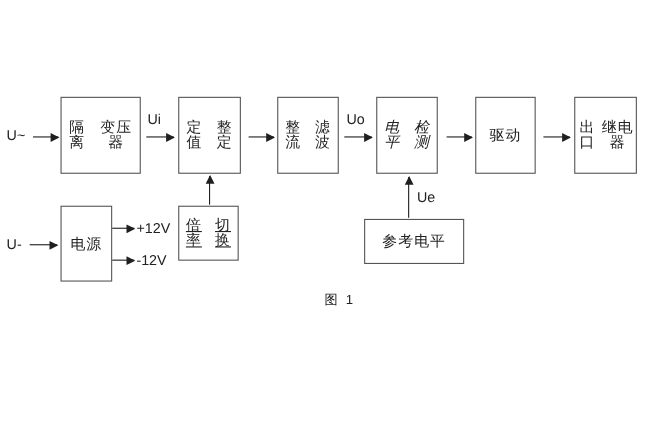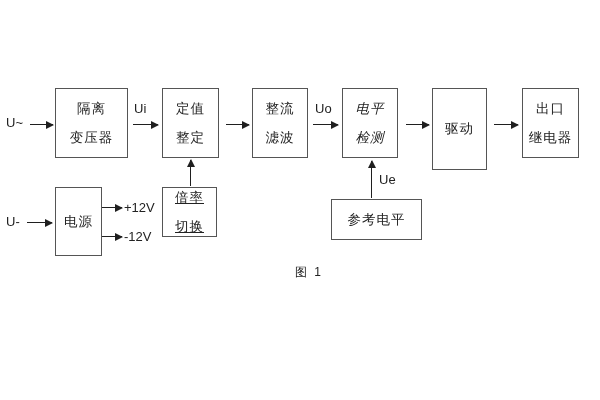--- a/index.html
+++ b/index.html
@@ -3,21 +3,21 @@
 <meta charset="utf-8">
 <style>
   html,body{margin:0;padding:0;background:#ffffff;}
   #canvas{
     position:relative;width:600px;height:400px;background:#ffffff;
     font-family:"Liberation Sans","DejaVu Sans",sans-serif;
     color:#222222;overflow:hidden;
   }
   .box{
     position:absolute;border:1px solid #555555;background:#ffffff;
-    display:flex;flex-direction:column;align-items:center;justify-content:center;
+    display:flex;align-items:center;justify-content:center;
     row-gap:15px;font-size:13.5px;line-height:14px;letter-spacing:1px;
     box-sizing:border-box;text-align:center;
   }
   .box.single{row-gap:0;}
   .lbl{position:absolute;font-size:13px;line-height:16px;white-space:nowrap;}
   .harrow{position:absolute;height:1px;background:#1f1f1f;}
   .harrow::after{
     content:"";position:absolute;right:-1px;top:-3.5px;width:0;height:0;
     border-left:8px solid #1f1f1f;border-top:4px solid transparent;border-bottom:4px solid transparent;
   }
@@ -46,21 +46,21 @@
   <div class="box" style="left:252px;top:88px;width:56px;height:70px;">
     <span>整流</span>
     <span>滤波</span>
   </div>
 
   <div class="box" style="left:342px;top:88px;width:56px;height:70px;font-style:italic;">
     <span>电平</span>
     <span>检测</span>
   </div>
 
-  <div class="box single" style="left:432px;top:88px;width:55px;height:82px;">
+  <div class="box single" style="left:432px;top:88px;width:55px;height:70px;">
     <span>驱动</span>
   </div>
 
   <div class="box single" style="left:55px;top:187px;width:47px;height:69px;">
     <span>电源</span>
   </div>
 
   <div class="box" style="left:522px;top:88px;width:57px;height:70px;">
     <span>出口</span>
     <span>继电器</span>

